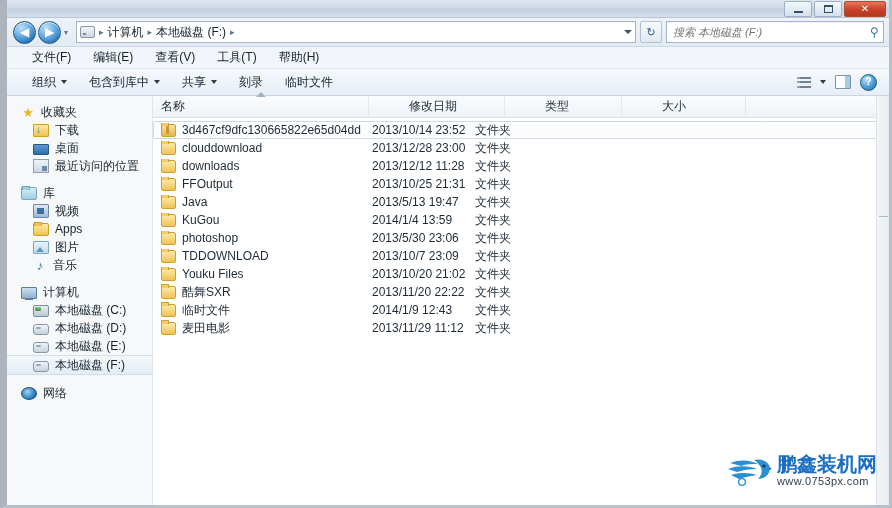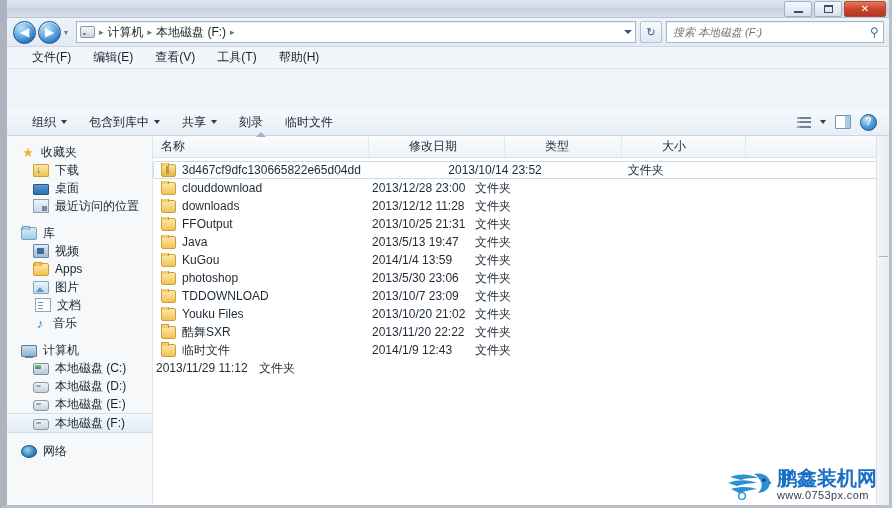--- a/index.html
+++ b/index.html
@@ -92,21 +92,20 @@
     flex:0 0 21px;display:flex;align-items:center;gap:0;padding-left:14px;
     background:#f2f5f9;border-bottom:1px solid #e2e8ef;
   }
   .menuitem{padding:2px 11px;font-size:12px;color:#15222e;white-space:nowrap;}
 
   
   .cmdbar{
     flex:0 0 26px;display:flex;align-items:center;padding:0 6px 0 14px;
     background:linear-gradient(to bottom,#f6f9fc,#e7eef6);
     border-bottom:1px solid #c9d5e2;
-    margin-top:40px;
   }
   .cmditem{display:flex;align-items:center;gap:5px;padding:3px 11px;font-size:12px;color:#17242f;white-space:nowrap;}
   .cmdcaret{width:0;height:0;border-left:3.5px solid transparent;border-right:3.5px solid transparent;border-top:4px solid #2c3d4e;}
   .cmdright{margin-left:auto;display:flex;align-items:center;gap:9px;padding-right:6px;}
   .viewic{width:14px;height:11px;display:flex;flex-direction:column;justify-content:space-between;}
   .viewic span{display:block;height:2px;background:#6f8296;border-left:3px solid #93a4b6;}
   .paneic{
     width:14px;height:12px;border:1px solid #7f93a8;border-radius:1px;
     background:linear-gradient(to right,#ffffff 0 62%,#a8cbe4 62% 100%);
   }
@@ -219,21 +218,20 @@
   }
   .rows{flex:1;overflow:hidden;padding-top:3px;}
   .row{
     display:flex;align-items:center;height:18px;box-sizing:border-box;
     border:1px solid transparent;margin:0 8px 0 0;
   }
   .row.focus{
     border:1px solid #cfd9e3;border-radius:2px;
     background:linear-gradient(to bottom,#ffffff,#fafbfd);
     box-shadow:inset 0 0 0 1px #ffffff;
-    justify-content:space-between;
   }
   .cell{font-size:12px;color:#1d2a36;box-sizing:border-box;overflow:hidden;white-space:nowrap;}
   .cell.c-name{width:216px;flex:0 0 216px;display:flex;align-items:center;gap:6px;padding-left:7px;}
   .cell.c-date{width:104px;flex:0 0 104px;padding-left:2px;}
   .cell.c-type{width:85px;flex:0 0 85px;padding-left:1px;}
   .cell.c-size{width:92px;flex:0 0 92px;}
   .fic{
     width:13px;height:11px;flex:0 0 13px;position:relative;
     background:linear-gradient(to bottom,#fce9ad,#f2c353);
     border:1px solid #caa03a;border-radius:1px 2px 2px 2px;
@@ -247,21 +245,21 @@
     position:absolute;right:0;top:0;bottom:0;width:12px;
     background:linear-gradient(to right,#f3f5f8,#e8ecf1);
     border-left:1px solid #dde3ea;
   }
   .scrollthumb{
     position:absolute;right:1px;top:120px;width:9px;height:1px;background:#6d7d8c;opacity:.5;
   }
 
   
   .watermark{
-    position:absolute;right:12px;bottom:4px;display:flex;align-items:center;gap:5px;
+    position:absolute;right:12px;bottom:18px;display:flex;align-items:center;gap:5px;
     pointer-events:none;
   }
   .wm-bird{position:relative;width:44px;height:34px;}
   .wm-bird svg{display:block;}
   .wm-txt{display:flex;flex-direction:column;line-height:1;}
   .wm-cn{
     font-size:20px;font-weight:bold;color:#1a6fc4;letter-spacing:0px;
     font-family:"DejaVu Sans","Liberation Sans",sans-serif;
   }
   .wm-url{font-size:11px;color:#2f3d4c;margin-top:2px;letter-spacing:.4px;}
@@ -388,24 +386,20 @@
         </div>
         <div class="navrow child">
           <span class="ic ic-folder"></span>
           <span>Apps</span>
         </div>
         <div class="navrow child">
           <span class="ic ic-pic"></span>
           <span>图片</span>
         </div>
         <div class="navrow child">
-          <span class="ic ic-doc"></span>
-          <span>文档</span>
-        </div>
-        <div class="navrow child">
           <span class="ic ic-music">♪</span>
           <span>音乐</span>
         </div>
       </div>
 
       <div class="navgroup">
         <div class="navrow">
           <span class="ic ic-pc"></span>
           <span>计算机</span>
         </div>
@@ -554,20 +548,24 @@
           <div class="cell c-name">
             <span class="fic"></span>
             <span>临时文件</span>
           </div>
           <div class="cell c-date">2014/1/9 12:43</div>
           <div class="cell c-type">文件夹</div>
           <div class="cell c-size"></div>
         </div>
 
         <div class="row">
+          <div class="cell c-name">
+            <span class="fic"></span>
+            <span>麦田电影</span>
+          </div>
           <div class="cell c-date">2013/11/29 11:12</div>
           <div class="cell c-type">文件夹</div>
           <div class="cell c-size"></div>
         </div>
 
       </div>
 
       <div class="scrolledge">
         <div class="scrollthumb"></div>
       </div>

